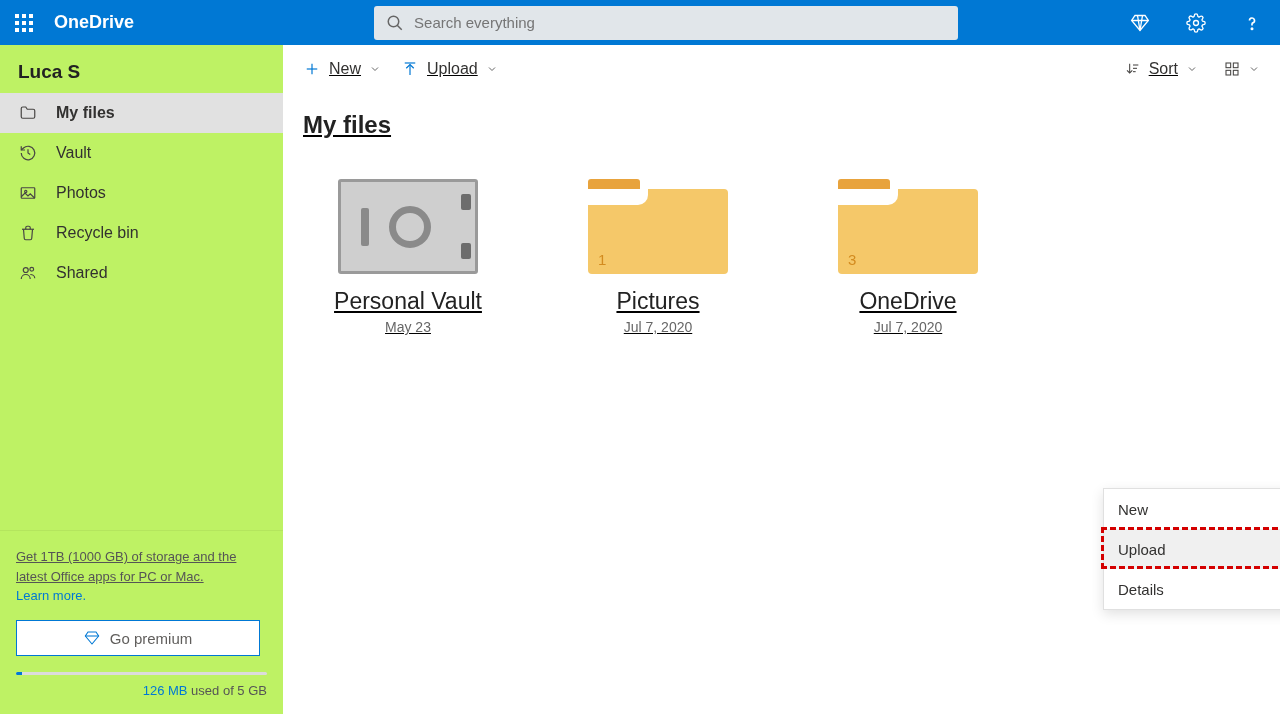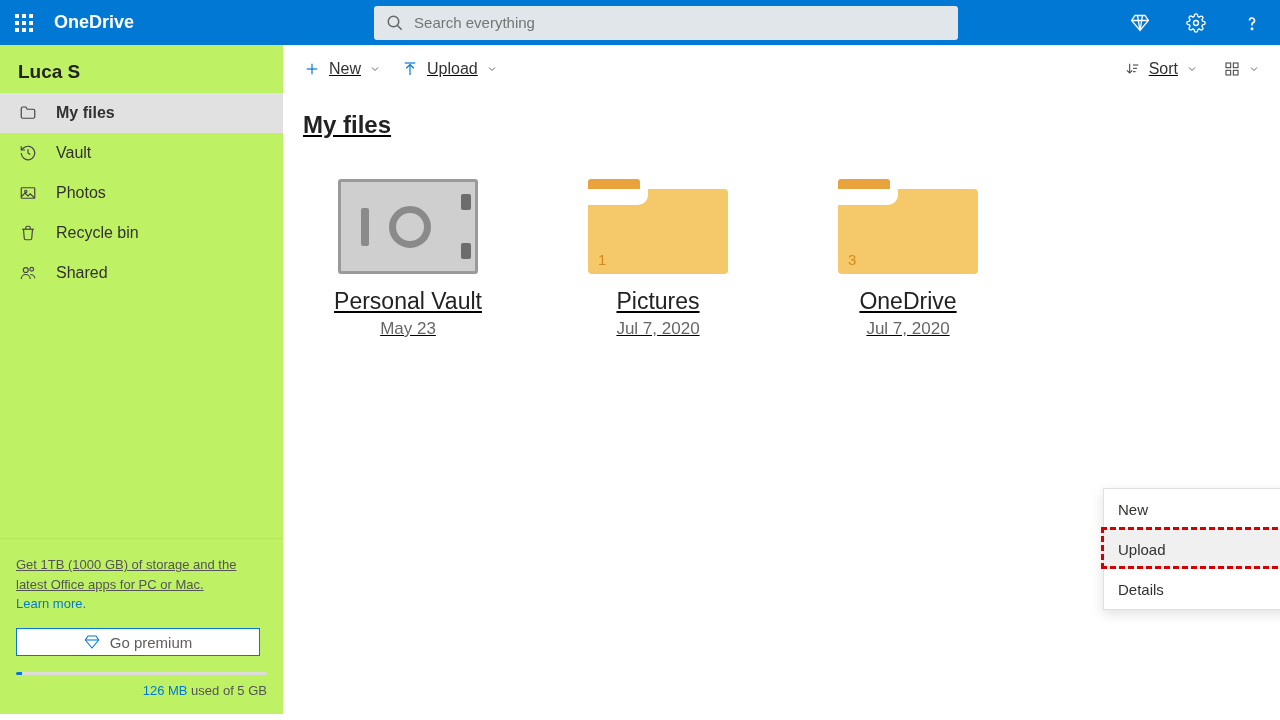--- a/index.html
+++ b/index.html
@@ -22,41 +22,41 @@
 .sidebar { width: 283px; background: #bef264; display: flex; flex-direction: column; }
 .user { font-size: 19px; font-weight: 600; color: #222; padding: 16px 18px 10px; }
 .navlist { list-style: none; }
 .navitem { display: flex; align-items: center; height: 40px; padding: 0 18px; font-size: 16px; color: #323130; cursor: pointer; gap: 18px; }
 .navitem.active { background: #e1e1e1; font-weight: 600; }
 .navicon { width: 20px; display: flex; justify-content: center; }
 
 .sidefoot { margin-top: auto; padding: 16px; border-top: 1px solid rgba(0,0,0,0.05); }
 .promo { font-size: 13px; color: #555; line-height: 1.5; text-decoration: underline; }
 .learn { color: #0078d4; font-size: 13px; cursor: pointer; display: inline-block; margin-top: 2px; }
-.premium-btn { margin-top: 16px; width: 244px; height: 28px; border: 1px solid #0078d4; background: #fff; color: #605e5c; font-size: 15px; display: flex; align-items: center; justify-content: center; gap: 10px; cursor: pointer; }
+.premium-btn { margin-top: 16px; width: 244px; height: 36px; border: 1px solid #0078d4; background: #fff; color: #605e5c; font-size: 15px; display: flex; align-items: center; justify-content: center; gap: 10px; cursor: pointer; }
 .premium-btn svg { color: #0078d4; }
 .storagebar { margin-top: 16px; height: 3px; background: #dcdcdc; border-radius: 2px; overflow: hidden; }
 .storagefill { height: 100%; width: 2.5%; background: #0078d4; }
 .storagetext { font-size: 13px; color: #555; margin-top: 8px; text-align: right; }
 .storagetext .used { color: #0078d4; }
 
 
 .main { flex: 1; position: relative; background: #fff; text-decoration: underline; }
 .cmdbar { height: 48px; display: flex; align-items: center; padding: 0 20px; gap: 20px; border-bottom: 1px solid transparent; }
 .cmd { display: flex; align-items: center; gap: 8px; font-size: 16px; color: #323130; cursor: pointer; }
 .cmd svg { color: #0078d4; }
 .cmdright { margin-left: auto; display: flex; gap: 26px; align-items: center; }
 
 .heading { font-size: 24px; font-weight: 600; color: #222; padding: 18px 20px 0; }
 
 .grid { display: flex; gap: 80px; padding: 40px 40px 0; }
 .item { width: 170px; text-align: center; cursor: pointer; }
 .thumb { width: 140px; height: 95px; margin: 0 auto 14px; position: relative; }
 .itemname { font-size: 23px; color: #222; }
-.itemdate { font-size: 17px; color: #666; margin-top: 4px; }
+.itemdate { font-size: 14px; color: #666; margin-top: 4px; }
 
 
 .vault { background: #cfcfcf; border: 3px solid #9a9a9a; border-radius: 3px; position: relative; }
 .vault::before { content: ""; position: absolute; left: 20px; top: 50%; transform: translateY(-50%); width: 8px; height: 38px; background: #8a8a8a; border-radius: 2px; }
 .vault .dial { position: absolute; left: 48px; top: 50%; transform: translateY(-50%); width: 42px; height: 42px; border: 7px solid #8a8a8a; border-radius: 50%; }
 .vault .hinge { position: absolute; right: 4px; width: 10px; height: 16px; background: #6d6d6d; border-radius: 2px; }
 .vault .h1 { top: 12px; } .vault .h2 { bottom: 12px; }
 
 
 .folder { position: relative; }

